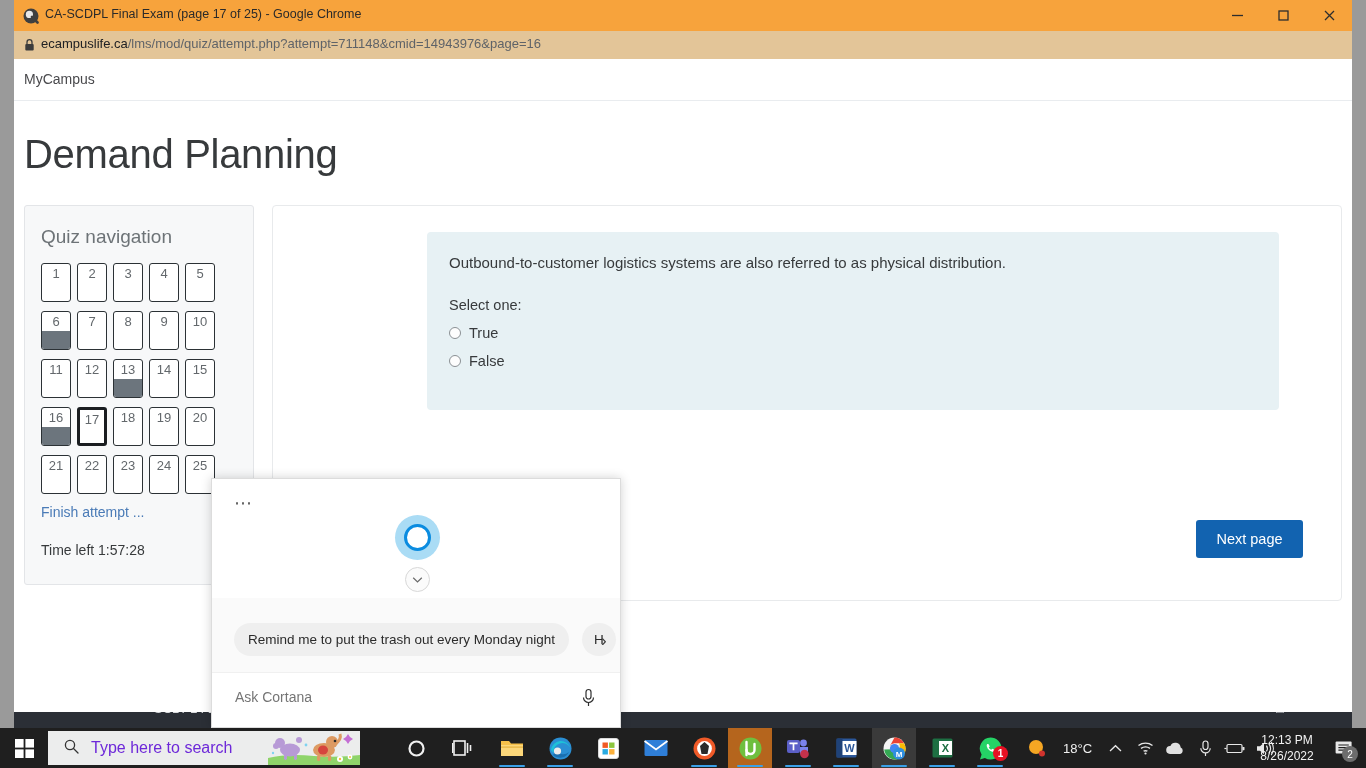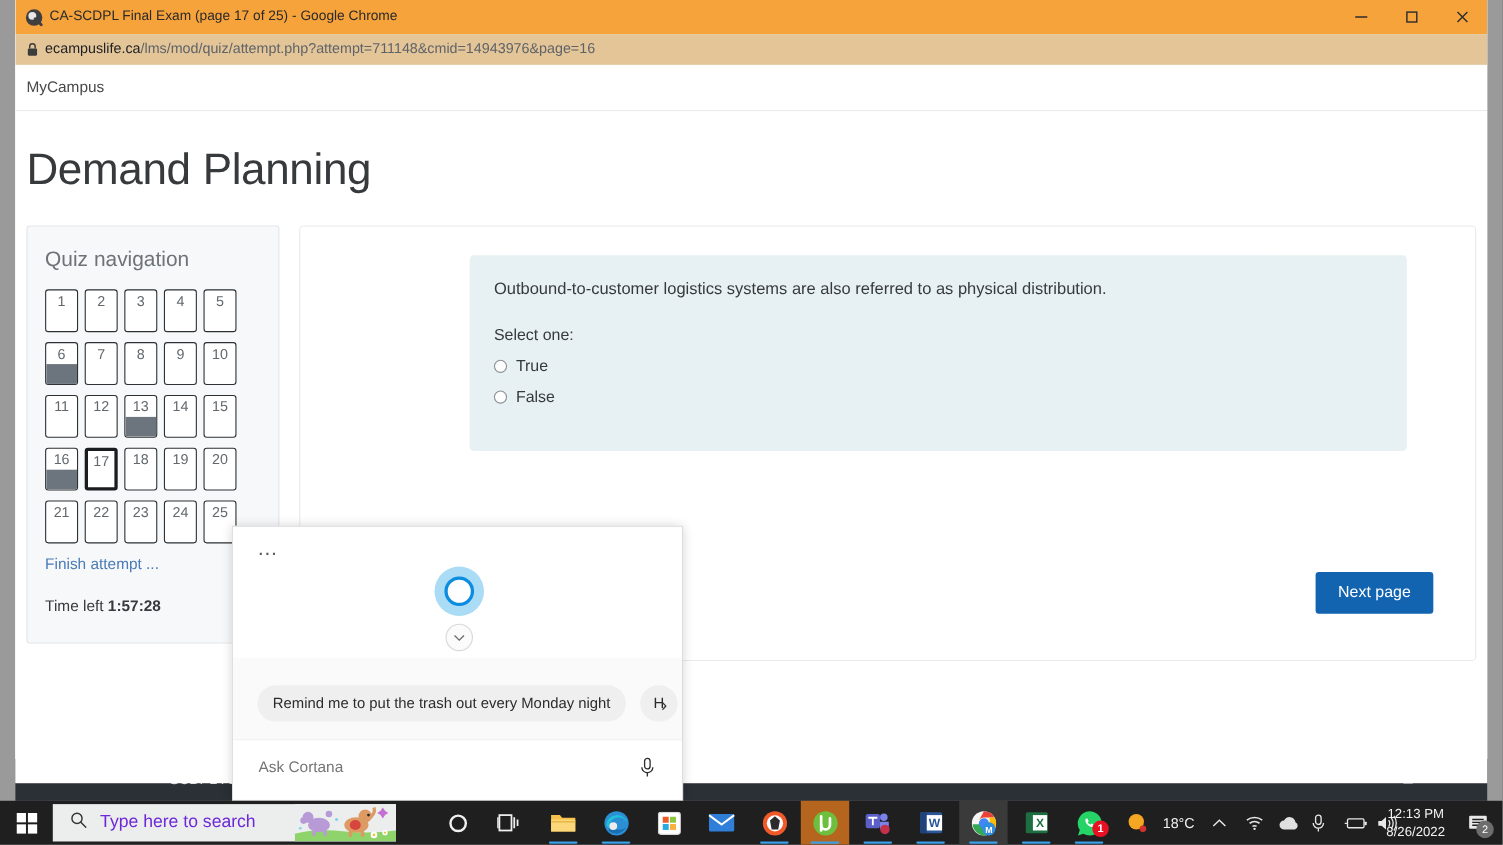--- a/index.html
+++ b/index.html
@@ -116,21 +116,21 @@
     background:#6c757d;
   }
   .qbtn.current { border-width:3px; border-color:#1a1d20; }
   .finish-link {
     position:absolute; left:16px; top:298px; font-size:14px; color:#4a7bb7;
     cursor:pointer;
   }
   .timeleft {
     position:absolute; left:16px; top:336px; font-size:14px; color:#373a3c;
   }
-  .timeleft b { font-weight:700; }
+  .timeleft b { font-weight:400; }
 
   
   .qcard {
     position:absolute; left:258px; top:146px; width:1070px; height:396px;
     background:#ffffff; border:1px solid #e8eaec; border-radius:4px;
   }
   .qinner {
     position:absolute; left:26px; top:26px; width:1018px; height:205px;
   }
   .qinfo {
@@ -255,21 +255,21 @@
     display:flex; align-items:center; justify-content:center; cursor:pointer;
   }
   .tb-icon.running::after {
     content:""; position:absolute; bottom:1px; left:9px; width:26px; height:2.5px;
     background:#3aa0e8; border-radius:2px;
   }
   .tb-icon.active { background:#3a3a3a; }
   .tb-icon.active-orange { background:#b5651d; }
   .tray-item {
     position:absolute; top:0; height:40px; display:flex; align-items:center;
-    justify-content:flex-start; cursor:pointer;
+    justify-content:center; cursor:pointer;
   }
   .weather-temp { font-size:13px; color:#f0f0f0; margin-left:5px; }
   .clock {
     position:absolute; right:44px; top:4px; width:70px; text-align:center;
     color:#f2f2f2; font-size:12px; line-height:16px; cursor:pointer;
   }
   .notif {
     position:absolute; right:4px; top:0; width:36px; height:40px;
     display:flex; align-items:center; justify-content:center; cursor:pointer;
   }

